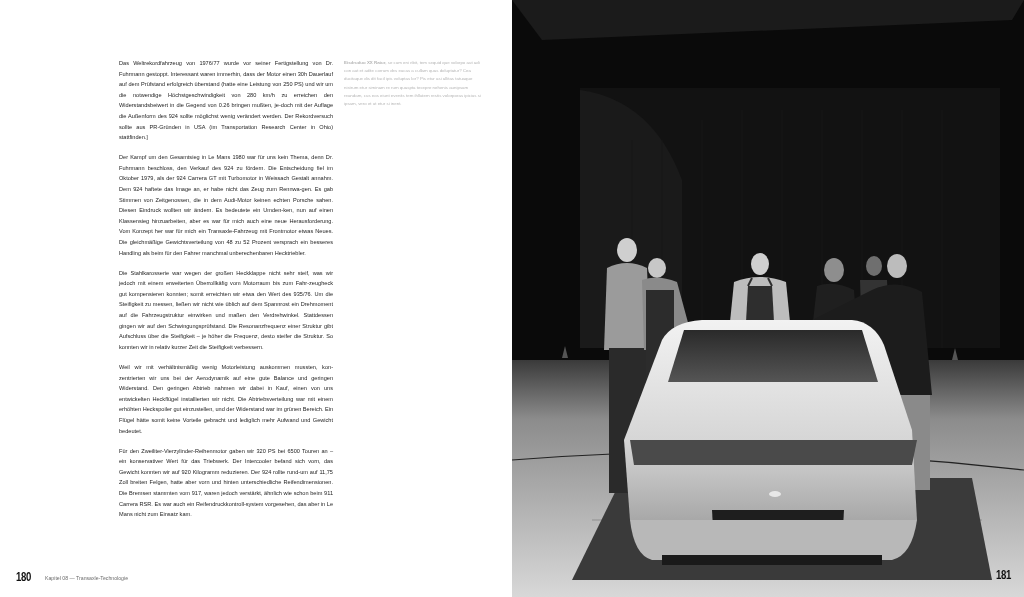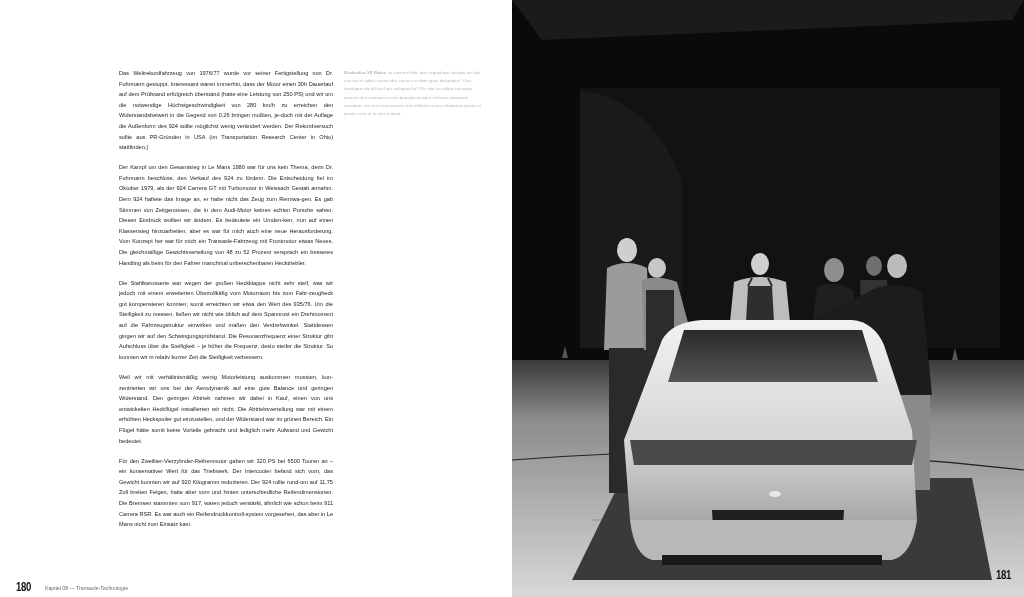--- a/index.html
+++ b/index.html
@@ -1,18 +1,18 @@
 <!DOCTYPE html>
 <html><head>
   <meta charset="utf-8">
   <style>
     html, body { margin: 0; padding: 0; }
     body { width: 1024px; height: 597px; overflow: hidden; background: #fff; position: relative; font-family: "Liberation Sans", sans-serif; }
     .spread { position: absolute; left: 0; top: 0; width: 1024px; height: 597px; }
-    .left-page { position: absolute; left: 0; top: 12px; width: 512px; height: 443px; background: #fff; }
+    .left-page { position: absolute; left: 0; top: 2px; width: 512px; height: 443px; background: #fff; }
     .right-page { position: absolute; left: 512px; top: 0; width: 512px; height: 597px; background: #0b0b0b; overflow: hidden; }
     .main-col { position: absolute; left: 119px; top: 56px; width: 214px; font-size: 5.6px; line-height: 10.6px; color: #1e1e1e; text-align: justify; hyphens: auto; }
     .main-col p { margin: 0 0 9.5px 0; }
     .side-col { position: absolute; left: 344px; top: 57px; width: 140px; font-size: 4.4px; line-height: 8.2px; color: #b5b5b5; }
     .side-col .lead { font-weight: bold; }
     .folio-left { position: absolute; left: 16px; top: 568px; font-family: "Liberation Sans", sans-serif; font-weight: bold; font-size: 12px; color: #111; letter-spacing: -0.5px; transform: scaleX(0.8); transform-origin: left; }
     .running-left { position: absolute; left: 45px; top: 573px; font-size: 5.2px; color: #6d6d6d; }
     .folio-right { position: absolute; left: 996px; top: 568px; font-weight: bold; font-size: 12px; color: #111; letter-spacing: -0.5px; transform: scaleX(0.8); transform-origin: left; }
     svg { display: block; }
   </style>

